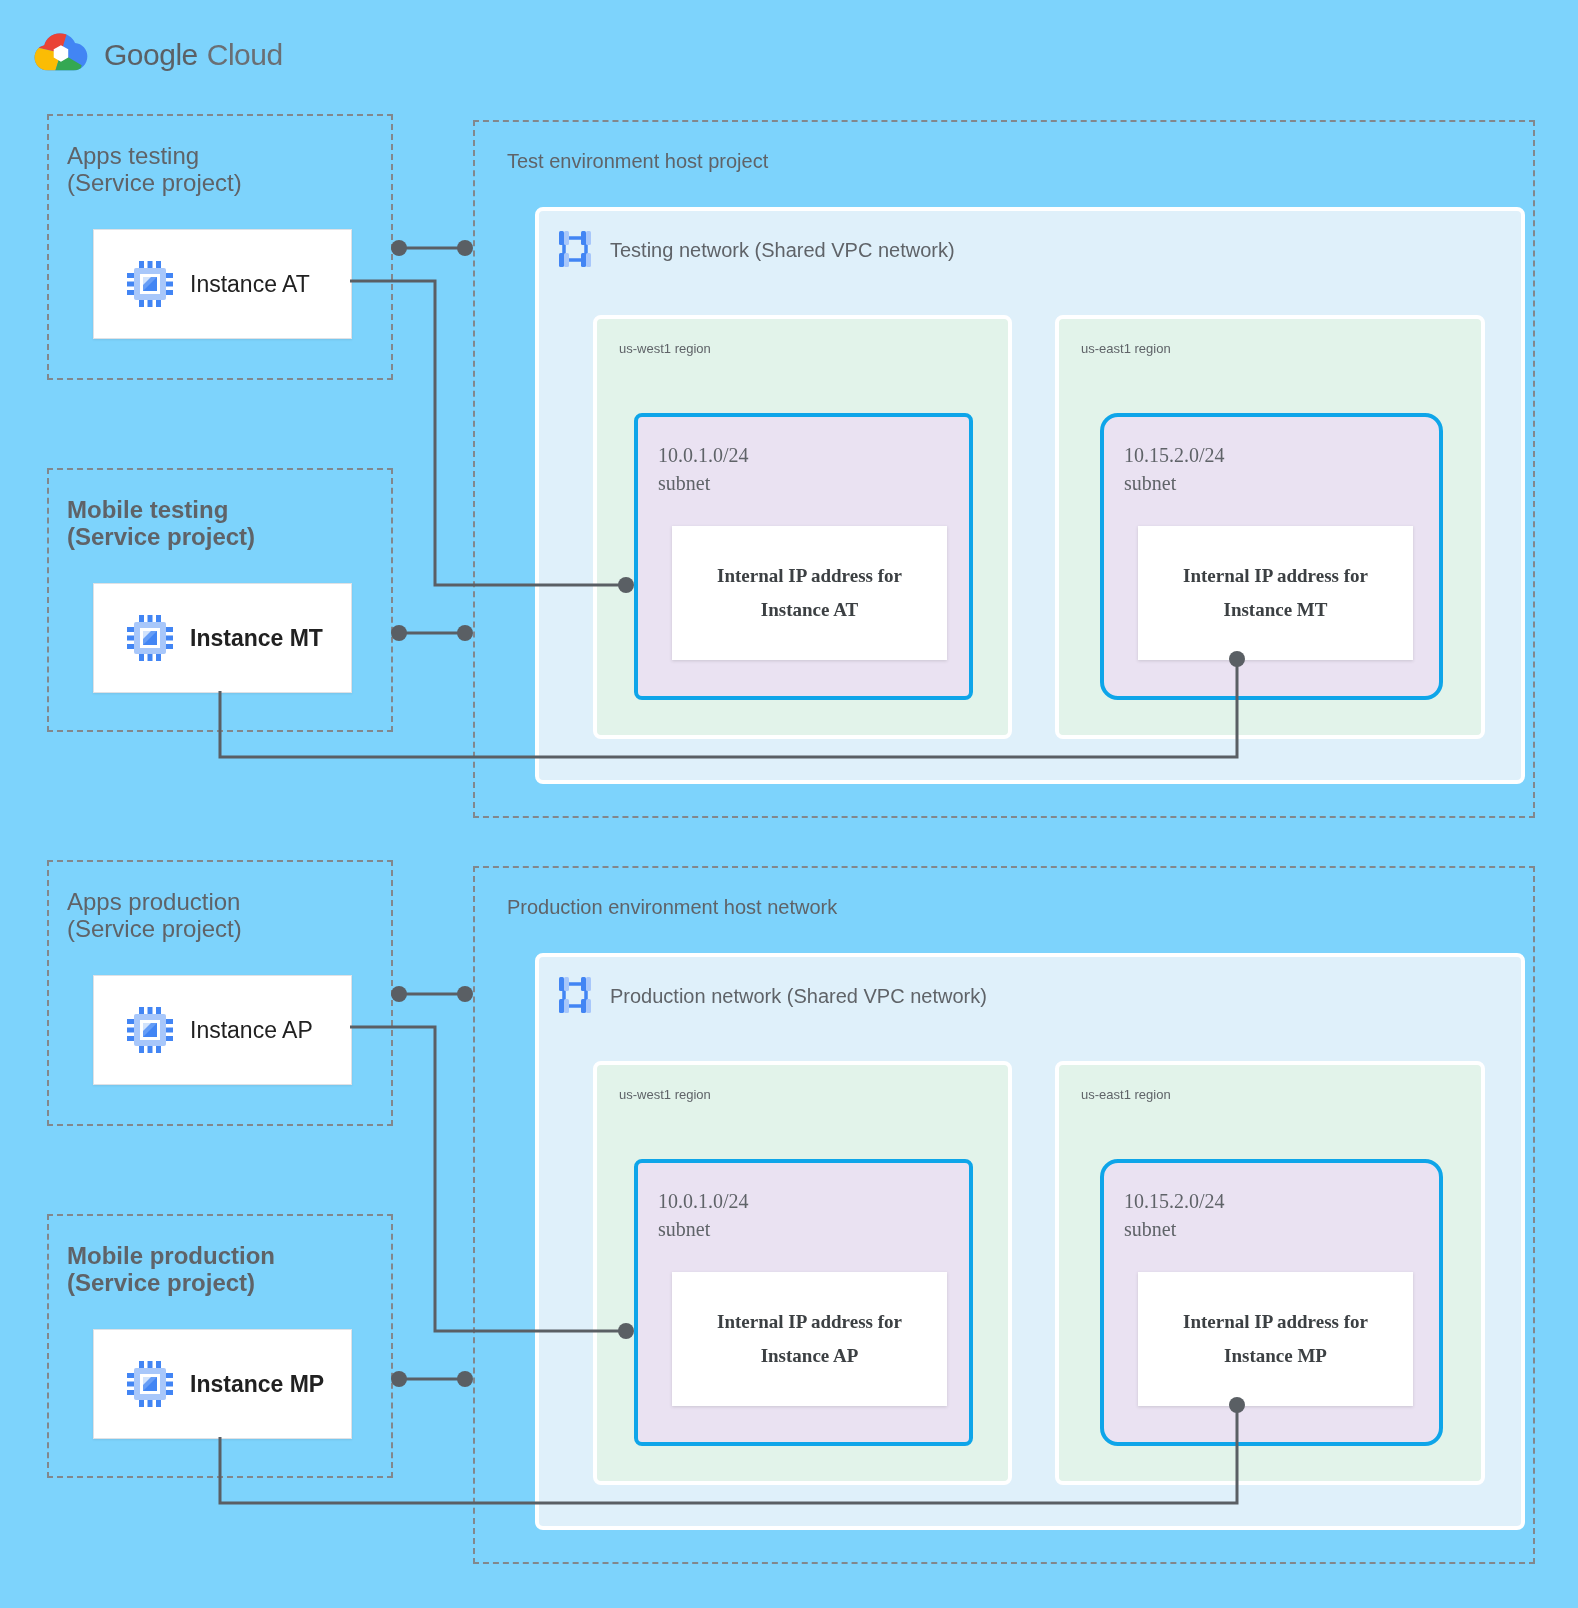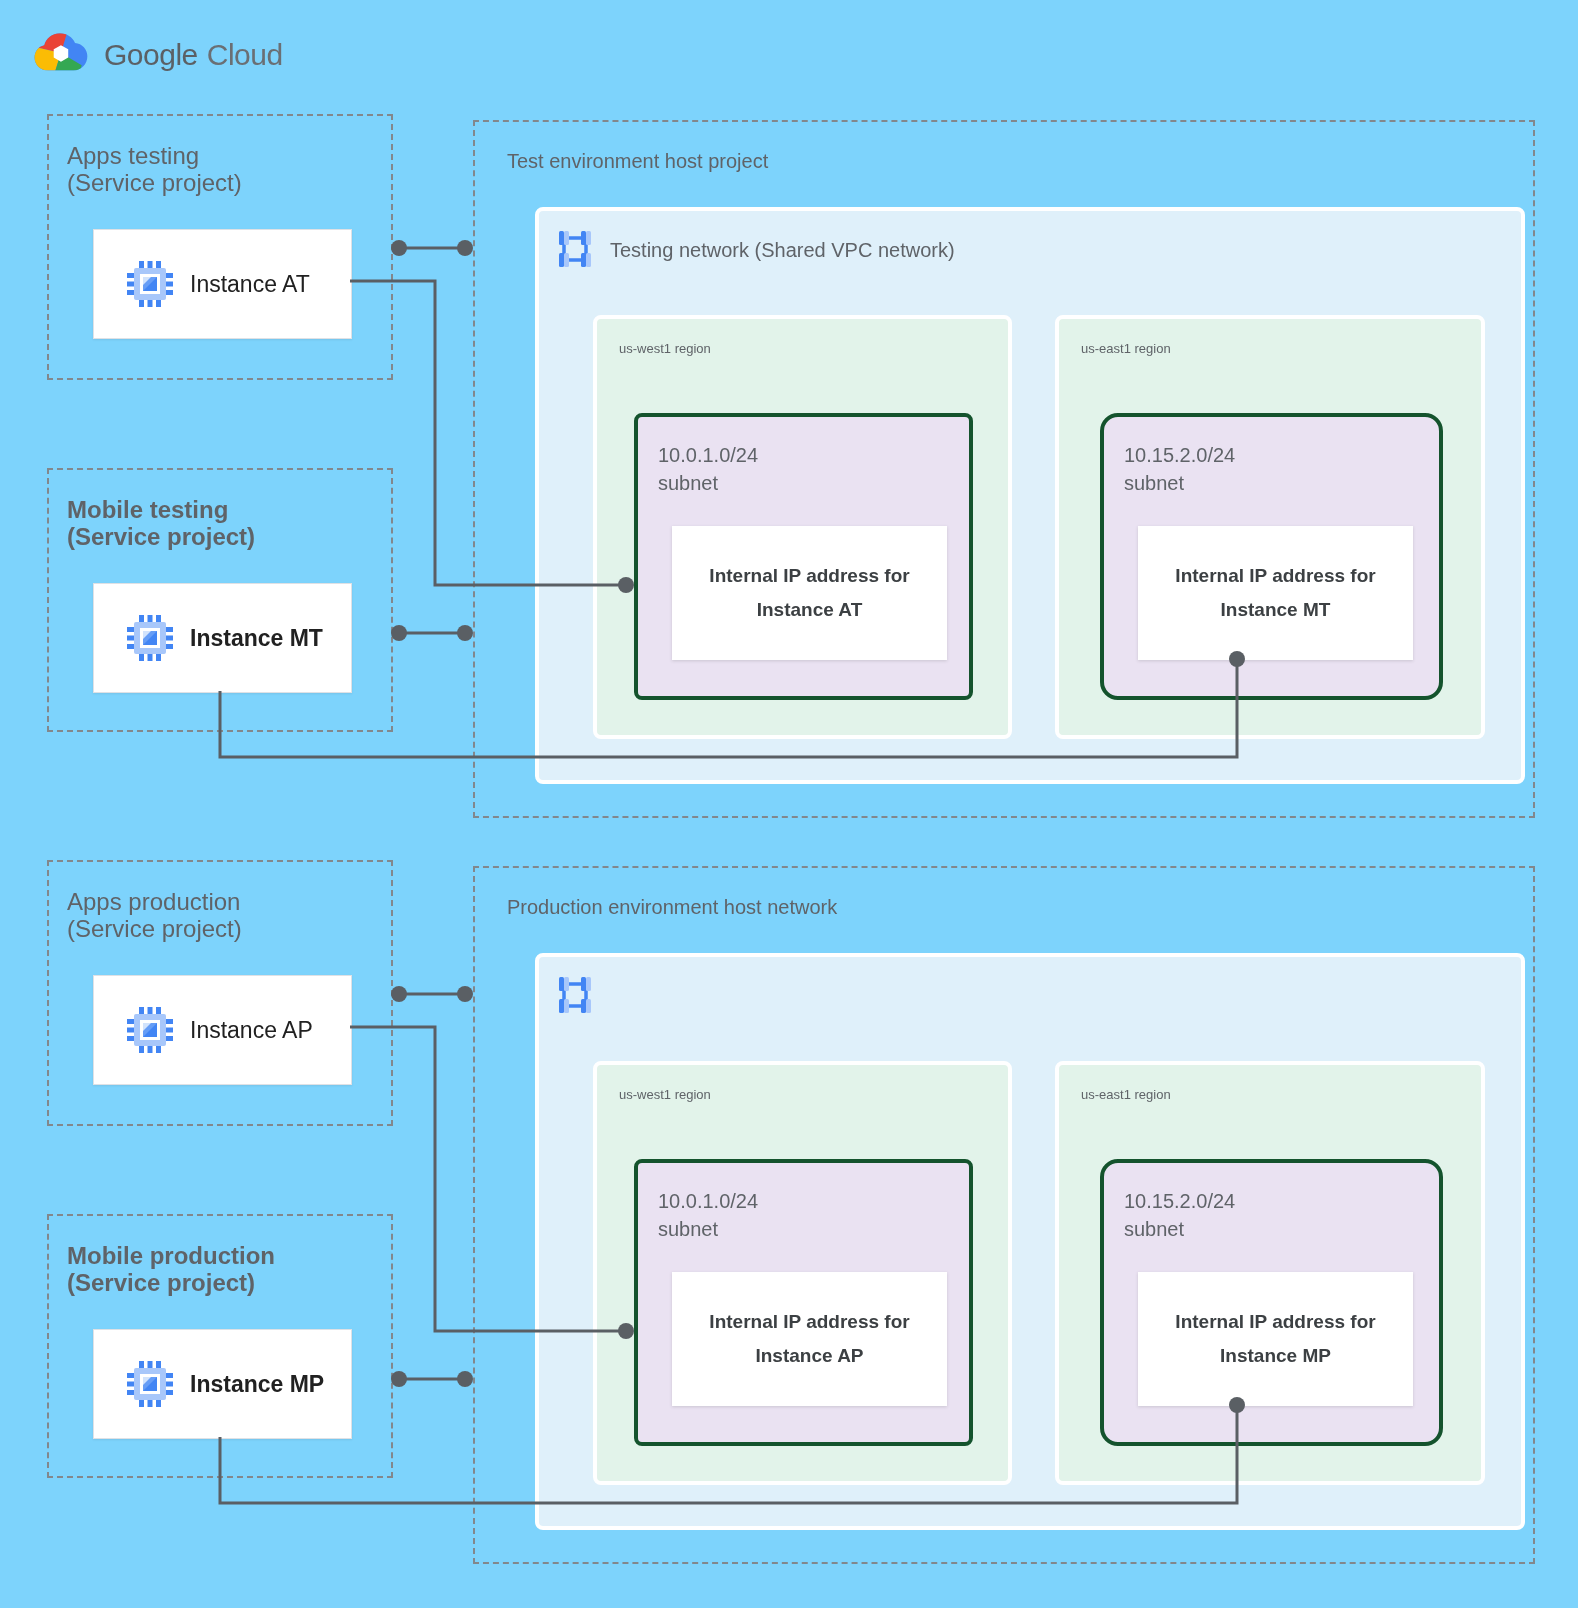--- a/index.html
+++ b/index.html
@@ -42,21 +42,21 @@
   .net-label{position:absolute;left:71px;top:19px;height:40px;display:flex;align-items:center;
     font-size:20px;color:#5F6368;}
 
   .region{position:absolute;top:311px;height:424px;background:#E2F3EA;
     border:4px solid #fff;border-radius:8px;box-sizing:border-box;}
   .region.west{left:557px;width:419px;}
   .region.east{left:1019px;width:430px;}
   .region-label{position:absolute;left:22px;top:22px;font-size:13px;color:#5F6368;}
 
   .subnet{position:absolute;top:94px;height:287px;background:#EAE2F2;
-    border:4px solid #14532d;border-radius:8px;box-sizing:border-box;}
+    border:4px solid #0ea5e9;border-radius:8px;box-sizing:border-box;font-family:Liberation Serif, serif;}
   .region.west .subnet{left:37px;width:339px;}
   .region.east .subnet{left:41px;width:343px;border-radius:18px;}
   .subnet-label{position:absolute;left:20px;top:24px;font-size:20px;line-height:28px;color:#5F6368;white-space:pre-line;}
 
   .ip-card{position:absolute;left:34px;top:109px;width:275px;height:134px;background:#fff;
     box-shadow:0 1px 3px rgba(60,64,67,.18);display:flex;align-items:center;justify-content:center;
     text-align:center;font-size:19px;font-weight:bold;color:#3C4043;line-height:34px;white-space:pre-line;}
 
   .wires{position:absolute;left:0;top:0;pointer-events:none;}
 </style>
@@ -284,20 +284,21 @@
           <rect x="3" y="1" width="5" height="14" rx="1.5" fill="#4285F4"></rect>
             <rect x="8" y="1" width="5" height="14" rx="1.5" fill="#A8C7FA"></rect>
           <rect x="25" y="1" width="5" height="14" rx="1.5" fill="#4285F4"></rect>
             <rect x="30" y="1" width="5" height="14" rx="1.5" fill="#A8C7FA"></rect>
           <rect x="3" y="23" width="5" height="14" rx="1.5" fill="#4285F4"></rect>
             <rect x="8" y="23" width="5" height="14" rx="1.5" fill="#A8C7FA"></rect>
           <rect x="25" y="23" width="5" height="14" rx="1.5" fill="#4285F4"></rect>
             <rect x="30" y="23" width="5" height="14" rx="1.5" fill="#A8C7FA"></rect>
         </g>
       </svg>
+      <div class="net-label">Production network (Shared VPC network)</div>
 
       <div class="region west" style="left:54px;top:104px;">
         <div class="region-label">us-west1 region</div>
         <div class="subnet">
           <div class="subnet-label">10.0.1.0/24
 subnet</div>
           <div class="ip-card">Internal IP address for
 Instance AP</div>
         </div>
       </div>

